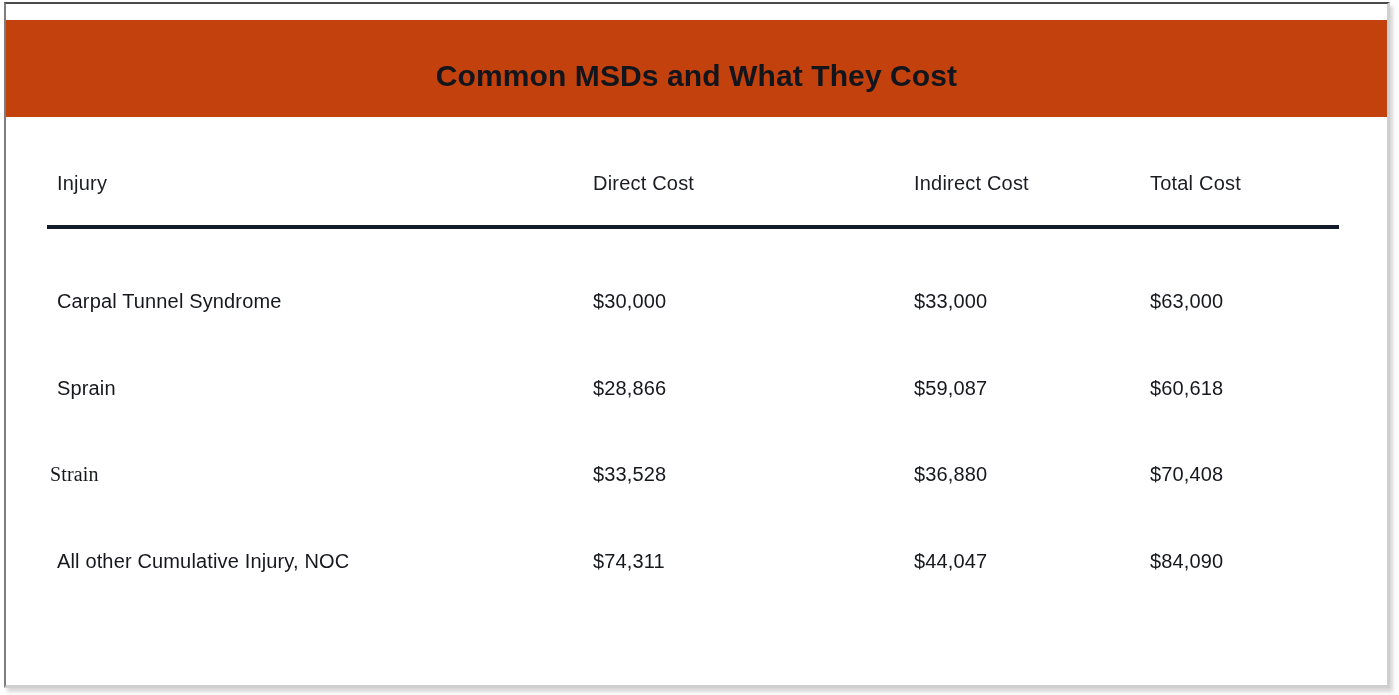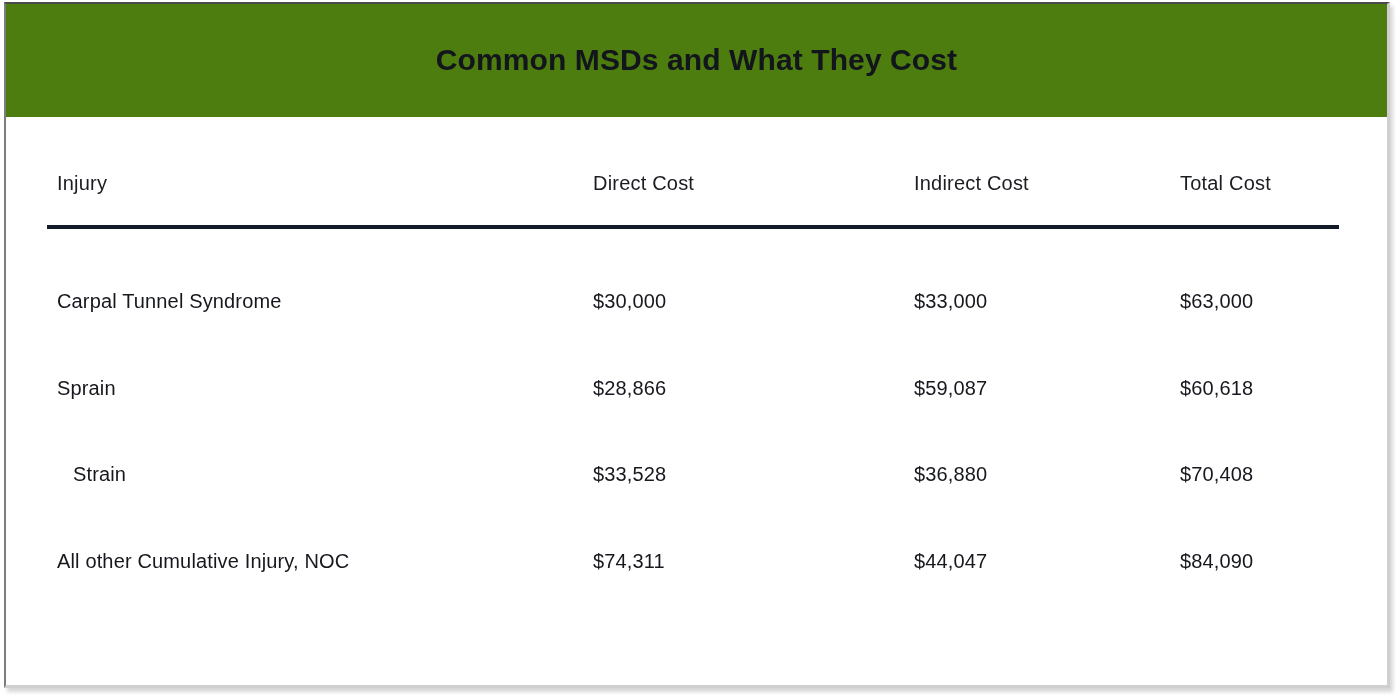--- a/index.html
+++ b/index.html
@@ -29,24 +29,24 @@
     border-right: 3px solid #cfcfcf;
     border-bottom: 3px solid #cfcfcf;
     box-shadow: 3px 4px 4px rgba(0,0,0,0.16);
     overflow: hidden;
   }
 
   
   #title-band {
     position: absolute;
     left: 0;
-    top: 0;
+    top: 16px;
     width: 100%;
     height: 113px;
-    background: #4d7c0f;
+    background: #c2410c;
     display: flex;
     align-items: center;
     justify-content: center;
   }
   #title-text {
     font-size: 30px;
     font-weight: bold;
     letter-spacing: 0.1px;
     color: #12151c;
     white-space: nowrap;
@@ -74,21 +74,21 @@
     position: absolute;
     white-space: nowrap;
     color: #16181d;
     transform: translateY(-50%);
   }
 
   
   .c-injury   { left: 51px;   }
   .c-direct   { left: 587px;  }
   .c-indirect { left: 908px;  }
-  .c-total    { left: 1174px; text-align: center; }
+  .c-total    { left: 1144px; text-align: center; }
 
   
   #header-row { top: 66px; }
   #header-row .cell {
     font-size: 20px;
     font-weight: normal;
     color: #1b1d22;
     letter-spacing: 0.2px;
   }
 
@@ -107,21 +107,21 @@
     font-size: 20px;
     letter-spacing: 0.15px;
     color: #16181d;
   }
   #row-0 { top: 184px; }
   #row-1 { top: 271px; }
   #row-2 { top: 357px; }
   #row-3 { top: 444px; }
 
   
-  #row-2 .c-injury { left: 67px; }
+  #row-2 .c-injury { left: 44px; font-family: Liberation Serif, serif; }
 
   
   #source-note {
     position: absolute;
     left: 51px;
     top: 515px;
     font-size: 13.5px;
     color: #b9b9b9;
     letter-spacing: 0.1px;
     white-space: nowrap;

